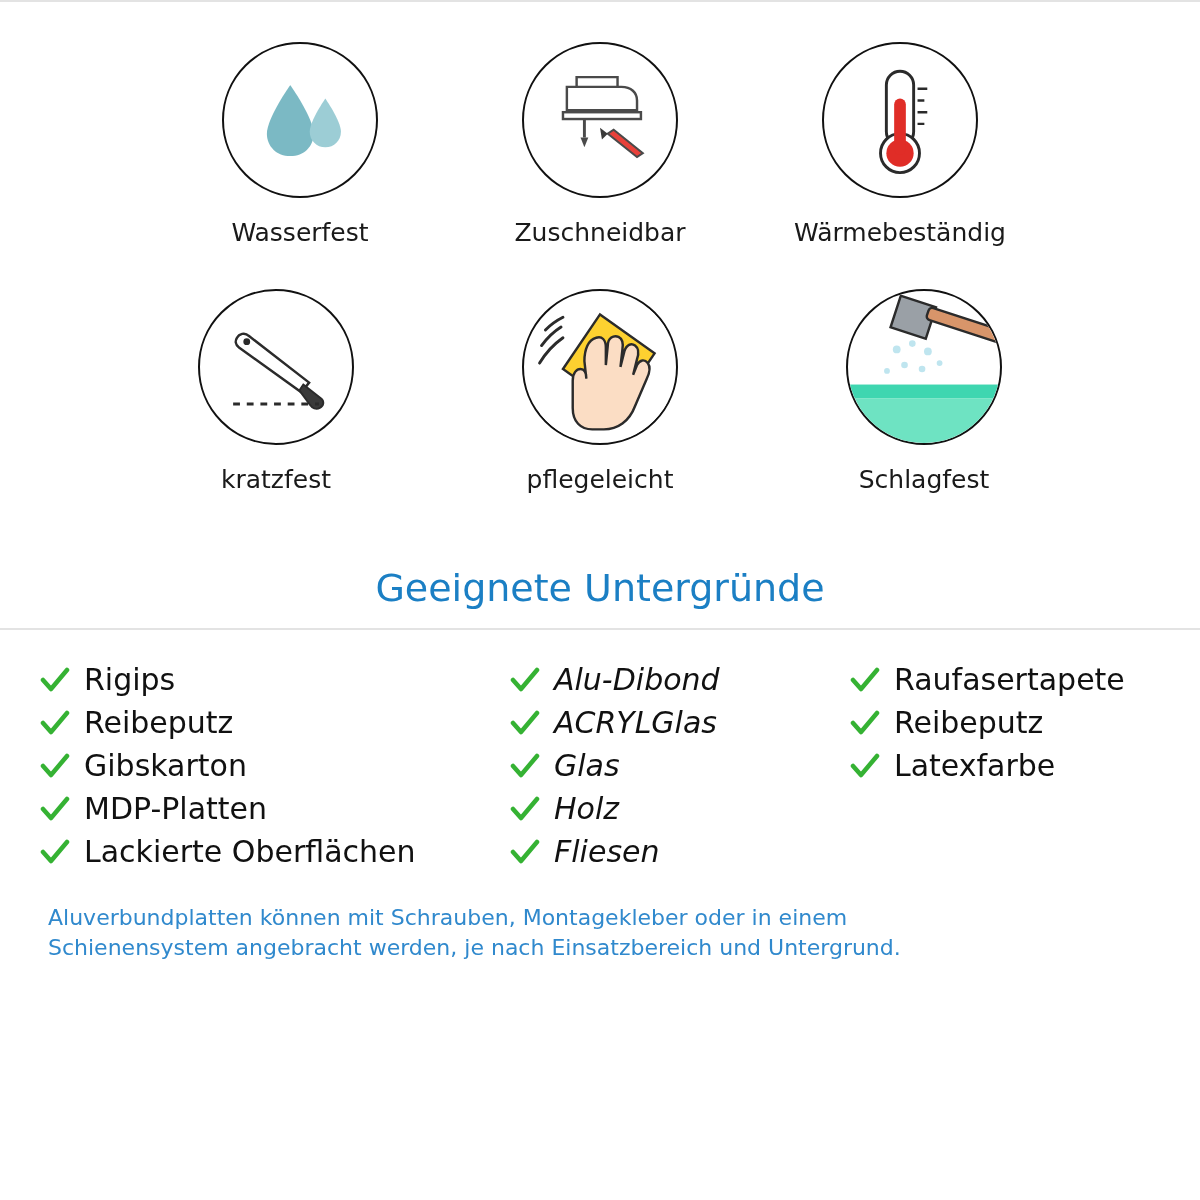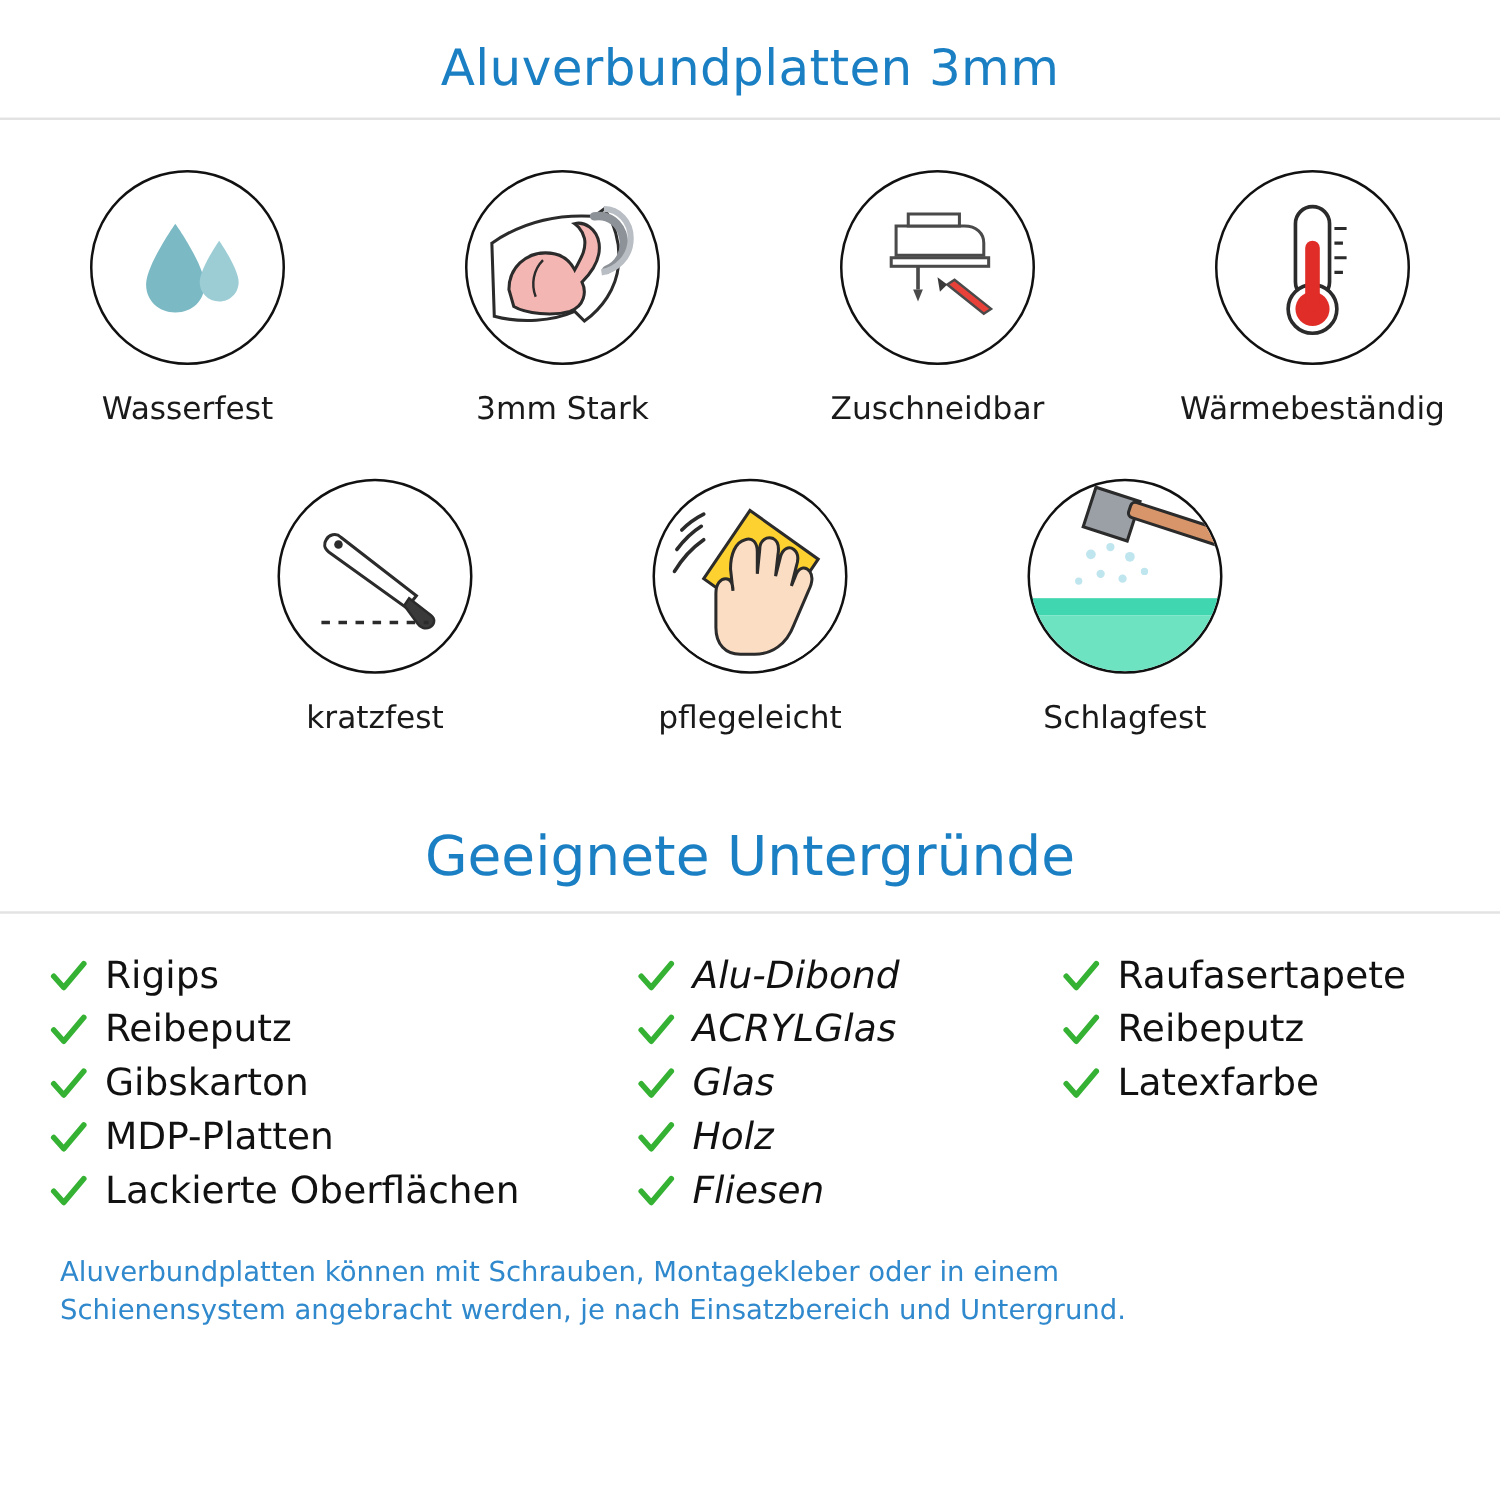--- a/index.html
+++ b/index.html
@@ -58,27 +58,27 @@
     align-items: center;
     justify-content: center;
   }
   .feature-label {
     margin-top: 20px;
     font-size: 25px;
     color: #1a1a1a;
     text-align: left;
     white-space: nowrap;
   }
-  .row2 { margin-top: 42px; }
+  .row2 { margin-top: 42px; gap: 24px; }
 
   
   .subtitle {
     text-align: center;
     color: #1b7fc4;
-    font-size: 44px;
+    font-size: 38px;
     font-weight: 400;
     margin-top: 72px;
     padding-bottom: 18px;
   }
 
   
   .substrates {
     display: flex;
     padding: 28px 40px 0 40px;
     gap: 0px;
@@ -112,49 +112,36 @@
     padding: 30px 48px 0 48px;
     text-align: left;
   }
   .note span { display: block; }
 </style>
 </head>
 <body>
 
 <div class="page">
 
-  <div class="title">Aluverbundplatten 3mm</div>
   <div class="rule"></div>
 
   <div class="features">
 
     <div class="feature-row row1">
 
       <div class="feature">
         <div class="circle">
           <svg width="156" height="156" viewBox="0 0 156 156">
             <path d="M68 42 C68 42 44 76 44 92 C44 105 54 115 68 115 C82 115 92 105 92 92 C92 76 68 42 68 42 Z" fill="#7bb9c4"></path>
             <path d="M104 56 C104 56 88 79 88 90 C88 99 95 106 104 106 C113 106 120 99 120 90 C120 79 104 56 104 56 Z" fill="#9ccdd5"></path>
           </svg>
         </div>
         <div class="feature-label">Wasserfest</div>
       </div>
 
-      <div class="feature">
-        <div class="circle">
-          <svg width="156" height="156" viewBox="0 0 156 156">
-            <path d="M20 58 C46 40 74 34 104 36 L112 30 C120 40 126 58 124 76 C122 96 110 112 96 122 L88 114 C70 122 44 124 22 118 Z" fill="#ffffff" stroke="#2b2b2b" stroke-width="2.5"></path>
-            <path d="M104 36 C116 34 126 42 128 54 C130 66 124 76 114 80" fill="none" stroke="#8d9299" stroke-width="7" stroke-linecap="round"></path>
-            <path d="M112 30 C124 30 134 40 134 54 C134 70 122 80 110 82" fill="none" stroke="#b9bec4" stroke-width="5"></path>
-            <path d="M34 96 C34 78 48 66 64 66 C76 66 84 72 88 80 C92 72 98 64 96 54 C94 46 88 42 88 42 C96 40 106 46 108 58 C110 72 100 84 94 90 C98 98 96 110 84 114 C70 118 48 116 38 110 Z" fill="#f3b6b2" stroke="#2b2b2b" stroke-width="2.5"></path>
-            <path d="M62 72 C54 80 52 92 56 102" fill="none" stroke="#2b2b2b" stroke-width="2"></path>
-          </svg>
-        </div>
-        <div class="feature-label">3mm Stark</div>
-      </div>
 
       <div class="feature">
         <div class="circle">
           <svg width="156" height="156" viewBox="0 0 156 156">
             <path d="M44 44 L100 44 C110 44 116 50 116 58 L116 68 L44 68 Z" fill="#ffffff" stroke="#4a4a4a" stroke-width="2.5"></path>
             <path d="M54 34 L96 34 L96 44 L54 44 Z" fill="#ffffff" stroke="#4a4a4a" stroke-width="2.5"></path>
             <rect x="40" y="70" width="80" height="7" fill="#ffffff" stroke="#4a4a4a" stroke-width="2.5"></rect>
             <line x1="62" y1="77" x2="62" y2="96" stroke="#4a4a4a" stroke-width="3"></line>
             <path d="M58 96 L66 96 L62 106 Z" fill="#4a4a4a"></path>
             <path d="M86 92 L116 116 L122 112 L92 88 Z" fill="#e8413a" stroke="#4a4a4a" stroke-width="2"></path>

